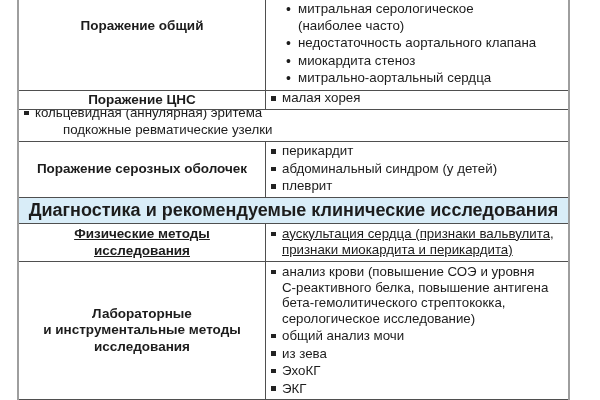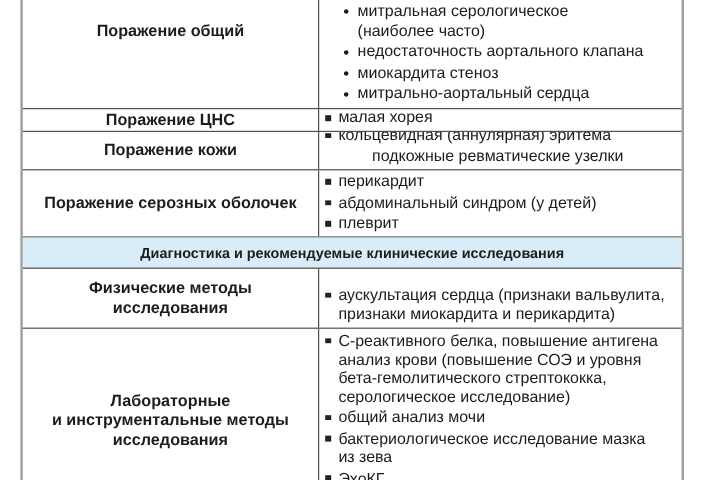--- a/index.html
+++ b/index.html
@@ -72,21 +72,21 @@
   .item-noblt { margin-left: 40px; }
   .txt { flex: 1 1 auto; min-width: 0; }
   .txt span { display: block; white-space: nowrap; }
   .section-row {
     display: flex; align-items: center; justify-content: center;
     height: 26px;
     background: var(--section-header-bg, #d9edf8);
     border-bottom: 1px solid var(--border-inner, #4f4f4f);
     box-sizing: border-box;
     font-weight: bold;
-    font-size: 12px;
+    font-size: 18px;
     color: var(--text, #1c1c1c);
     text-align: center;
   }
   .hline { display: block; }
 </style>
 </head>
 <body style="--section-header-bg: #d9edf8; --border-outer: #9e9e9e; --border-inner: #4f4f4f; --text: #1c1c1c;">
 
 <div class="stage">
   <div class="tbl">
@@ -129,23 +129,20 @@
         <div class="icell">
           <div class="item">
             <span class="bullet bullet-square"></span>
             <span class="txt">
               <span>малая хорея</span>
             </span>
           </div>
         </div>
       </div>
       <div class="row" style="height: 32px;">
-        <div class="hcell">
-          <span class="hline">Поражение кожи</span>
-        </div>
         <div class="icell">
           <div class="item">
             <span class="bullet bullet-square"></span>
             <span class="txt">
               <span>кольцевидная (аннулярная) эритема</span>
             </span>
           </div>
           <div class="item item-noblt">
             <span class="txt">
               <span>подкожные ревматические узелки</span>
@@ -174,21 +171,21 @@
             <span class="bullet bullet-square"></span>
             <span class="txt">
               <span>плеврит</span>
             </span>
           </div>
         </div>
       </div>
       <div class="section-row" style="height: 26px;">
         <span>Диагностика и рекомендуемые клинические исследования</span>
       </div>
-      <div class="row" style="height: 50px;">
+      <div class="row" style="height: 38px; text-decoration: underline;">
         <div class="hcell">
           <span class="hline">Физические методы</span>
           <span class="hline">исследования</span>
         </div>
         <div class="icell">
           <div class="item">
             <span class="bullet bullet-square"></span>
             <span class="txt">
               <span>аускультация сердца (признаки вальвулита,</span>
               <span>признаки миокардита и перикардита)</span>
@@ -199,36 +196,35 @@
       <div class="row row-last">
         <div class="hcell">
           <span class="hline">Лабораторные</span>
           <span class="hline">и инструментальные методы</span>
           <span class="hline">исследования</span>
         </div>
         <div class="icell">
           <div class="item">
             <span class="bullet bullet-square"></span>
             <span class="txt">
+              <span>анализ крови (повышение СОЭ и уровня</span>
               <span>С-реактивного белка, повышение антигена</span>
-              <span>анализ крови (повышение СОЭ и уровня</span>
               <span>бета-гемолитического стрептококка,</span>
               <span>серологическое исследование)</span>
             </span>
           </div>
           <div class="item">
             <span class="bullet bullet-square"></span>
             <span class="txt">
               <span>общий анализ мочи</span>
             </span>
           </div>
           <div class="item">
             <span class="bullet bullet-square"></span>
             <span class="txt">
-              <span>бактериологическое исследование мазка</span>
               <span>из зева</span>
             </span>
           </div>
           <div class="item">
             <span class="bullet bullet-square"></span>
             <span class="txt">
               <span>ЭхоКГ</span>
             </span>
           </div>
           <div class="item">

